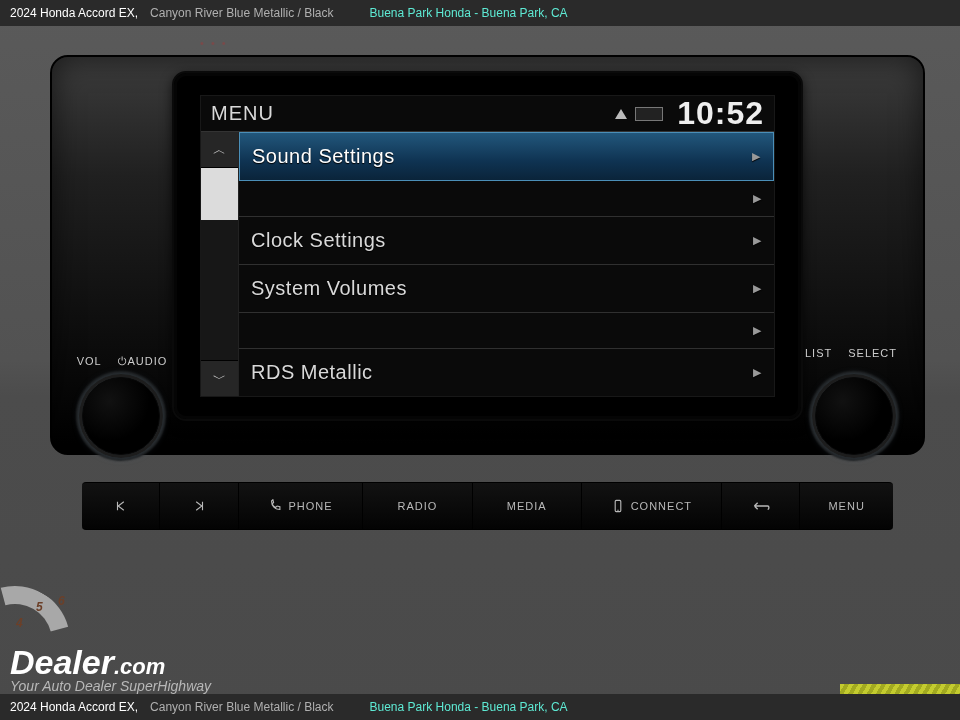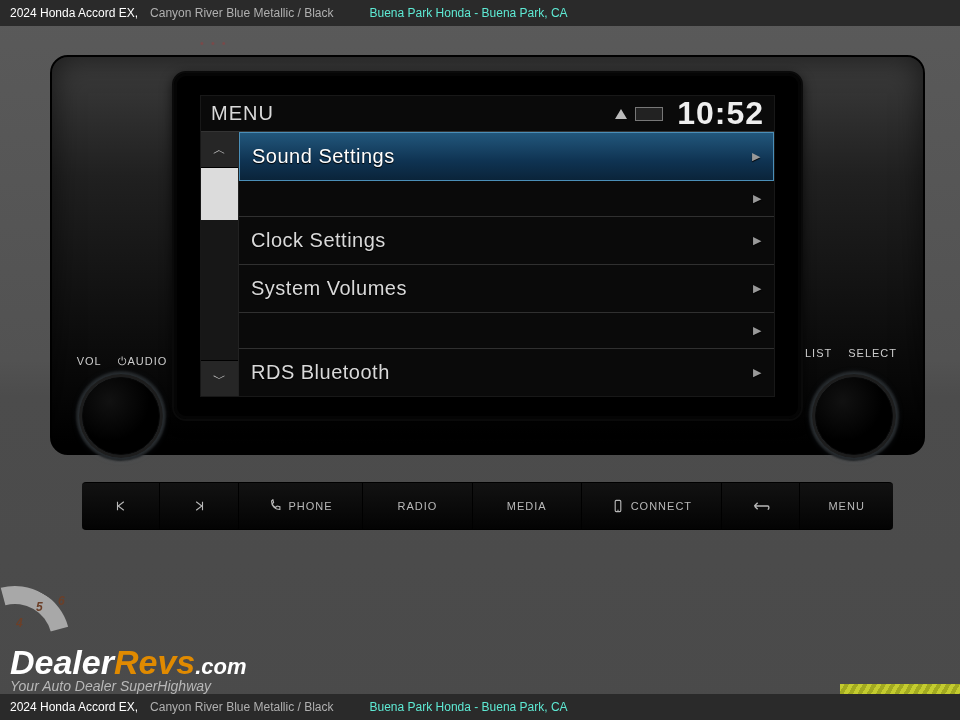--- a/index.html
+++ b/index.html
@@ -113,21 +113,21 @@
               <span class="arrow">▶</span>
             </div>
             <div class="item">
               <span>System Volumes</span>
               <span class="arrow">▶</span>
             </div>
             <div class="item">
               <span class="arrow">▶</span>
             </div>
             <div class="item">
-              <span>RDS Bluetooth</span>
+              <span>RDS Metallic</span>
               <span class="arrow">▶</span>
             </div>
           </div>
         </div>
       </div>
     </div>
 
     <div class="knob-label kl-l">
       <span>VOL</span>
       <span>⏻<span>AUDIO</span></span>
@@ -183,21 +183,20 @@
   <div class="gauge">
     <div class="arc"></div>
     <span class="n" style="left:16px;top:36px">4</span>
     <span class="n" style="left:36px;top:20px">5</span>
     <span class="n" style="left:58px;top:14px">6</span>
   </div>
 
   <div class="watermark">
     <div class="logo">
       <span>Dealer</span>
-        <span class="revs">Revs</span>
         <span style="font-size:22px">.com</span>
     </div>
     <div class="tag">Your Auto Dealer SuperHighway</div>
   </div>
 
   <div class="accent"></div>
 
   <div class="bar footer-bar">
     <span class="model">2024 Honda Accord EX,</span>
     <span class="color">Canyon River Blue Metallic / Black</span>

